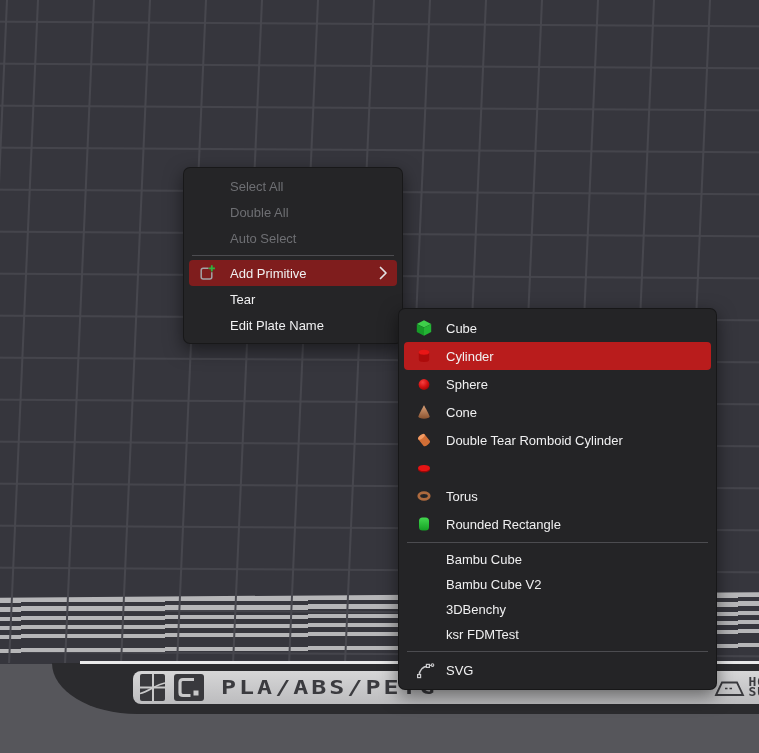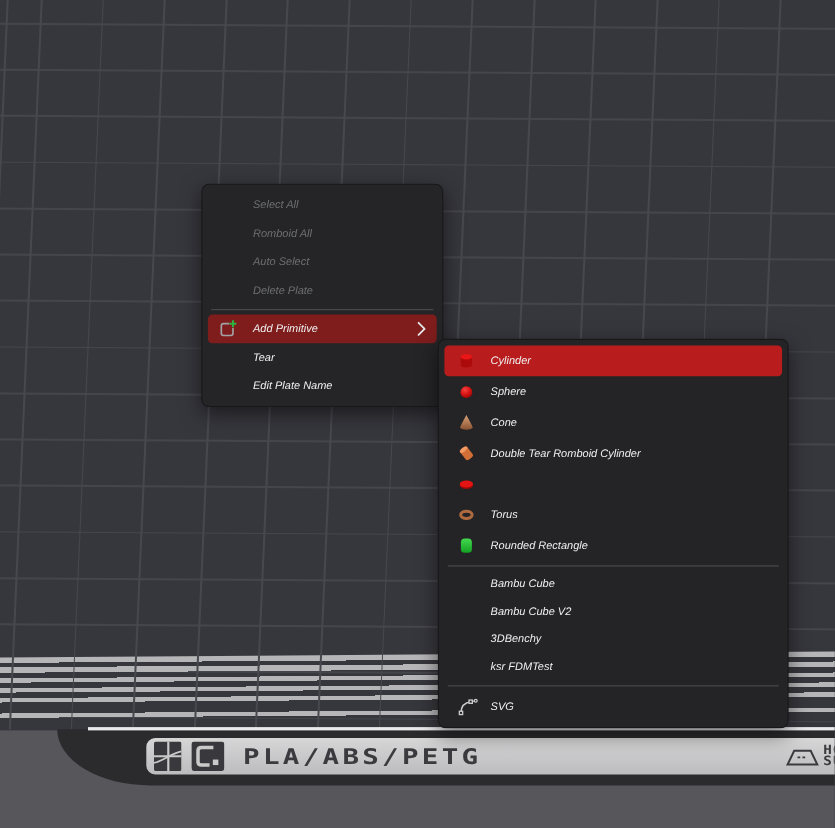--- a/index.html
+++ b/index.html
@@ -56,21 +56,21 @@
   .hotbed-text{
     margin-left:4px;font-family:"DejaVu Sans Mono",monospace;font-weight:bold;
     font-size:13px;line-height:10.5px;letter-spacing:1px;color:#3a3a3e;
     transform:scaleY(0.9);white-space:nowrap;
   }
   
   .menu{
     position:absolute;background:#252527;border-radius:7px;
     box-shadow:0 6px 18px rgba(0,0,0,0.5);
     border:1px solid rgba(0,0,0,0.35);
-    padding:5px 0 5px 0;color:#f0f0f1;font-size:10px;font-style:italic;
+    padding:5px 0 5px 0;color:#f0f0f1;font-size:13px;
   }
   #context-menu{left:183px;top:167px;width:220px;z-index:10;}
   #primitive-submenu{left:398px;top:308px;width:319px;z-index:11;background:#242426;}
   .menu-item{
     display:flex;align-items:center;height:26px;margin:0 5px;border-radius:4px;
     padding:0 9px 0 5px;cursor:default;
   }
   #primitive-submenu .menu-item{height:28px;padding-left:7px;}
   .menu-item .mi-icon{width:36px;flex:0 0 36px;display:flex;align-items:center;justify-content:flex-start;padding-left:3px;}
   #primitive-submenu .menu-item .mi-icon{width:35px;flex-basis:35px;padding-left:4px;}
@@ -122,29 +122,25 @@
     </span>
   </div>
 
   <div class="menu" id="context-menu">
       <div class="menu-item disabled">
         <span class="mi-icon"></span>
         <span class="mi-label">Select All</span>
       </div>
       <div class="menu-item disabled">
         <span class="mi-icon"></span>
-        <span class="mi-label">Romboid All</span>
+        <span class="mi-label">Double All</span>
       </div>
       <div class="menu-item disabled">
         <span class="mi-icon"></span>
         <span class="mi-label">Auto Select</span>
-      </div>
-      <div class="menu-item disabled">
-        <span class="mi-icon"></span>
-        <span class="mi-label">Delete Plate</span>
       </div>
       <div class="menu-sep"></div>
       <div class="menu-item highlighted">
         <span class="mi-icon">
           <svg width="19" height="19" viewBox="0 0 19 19">
             <path d="M11.5,4.2 H6.2 Q4.2,4.2 4.2,6.2 V13 Q4.2,15 6.2,15 H12.8 Q14.8,15 14.8,13 V8.2" fill="none" stroke="#a3a3a6" stroke-width="1.5"></path>
             <path d="M14.8,1.2 V7.4 M11.7,4.3 H17.9" stroke="#2eb33f" stroke-width="1.8"></path>
           </svg>
         </span>
         <span class="mi-label">Add Primitive</span>
@@ -157,20 +153,30 @@
       <div class="menu-item">
         <span class="mi-icon"></span>
         <span class="mi-label">Tear</span>
       </div>
       <div class="menu-item">
         <span class="mi-icon"></span>
         <span class="mi-label">Edit Plate Name</span>
       </div>
     </div>
   <div class="menu" id="primitive-submenu">
+      <div class="menu-item">
+        <span class="mi-icon">
+          <svg width="18" height="18" viewBox="0 0 18 18">
+            <polygon points="9,1.2 16.2,4.9 9,8.6 1.8,4.9" fill="#3ecf4a"></polygon>
+            <polygon points="1.8,4.9 9,8.6 9,16.8 1.8,13.1" fill="#179a28"></polygon>
+            <polygon points="16.2,4.9 9,8.6 9,16.8 16.2,13.1" fill="#23b434"></polygon>
+          </svg>
+        </span>
+        <span class="mi-label">Cube</span>
+      </div>
       <div class="menu-item highlighted">
         <span class="mi-icon">
           <svg width="18" height="18" viewBox="0 0 18 18">
             <path d="M3.8,5.3 V12.6 A5.2,2.5 0 0 0 14.2,12.6 V5.3 Z" fill="#ad0b0b"></path>
             <ellipse cx="9" cy="5.3" rx="5.2" ry="2.5" fill="#e81616"></ellipse>
           </svg>
         </span>
         <span class="mi-label">Cylinder</span>
       </div>
       <div class="menu-item">

